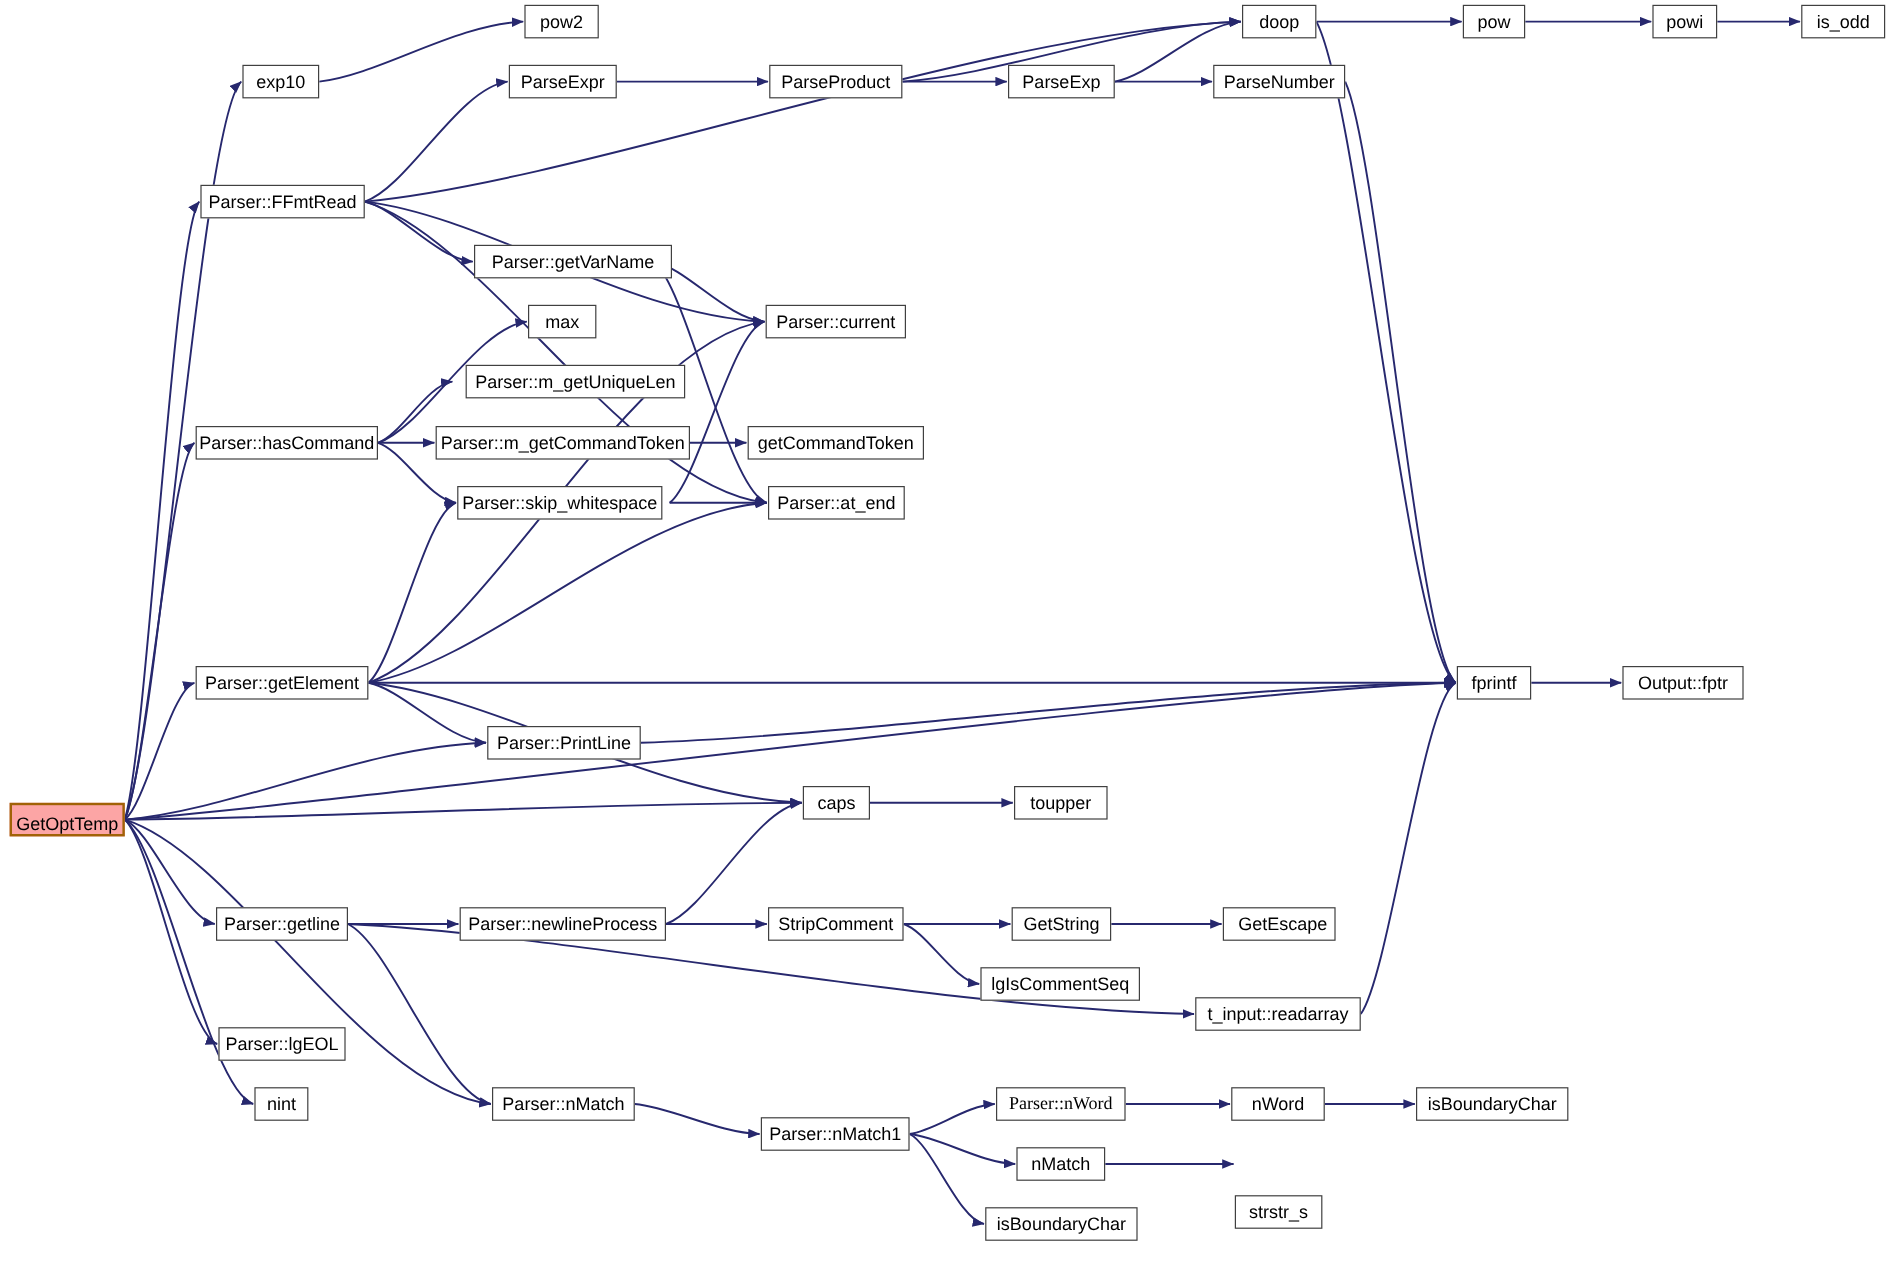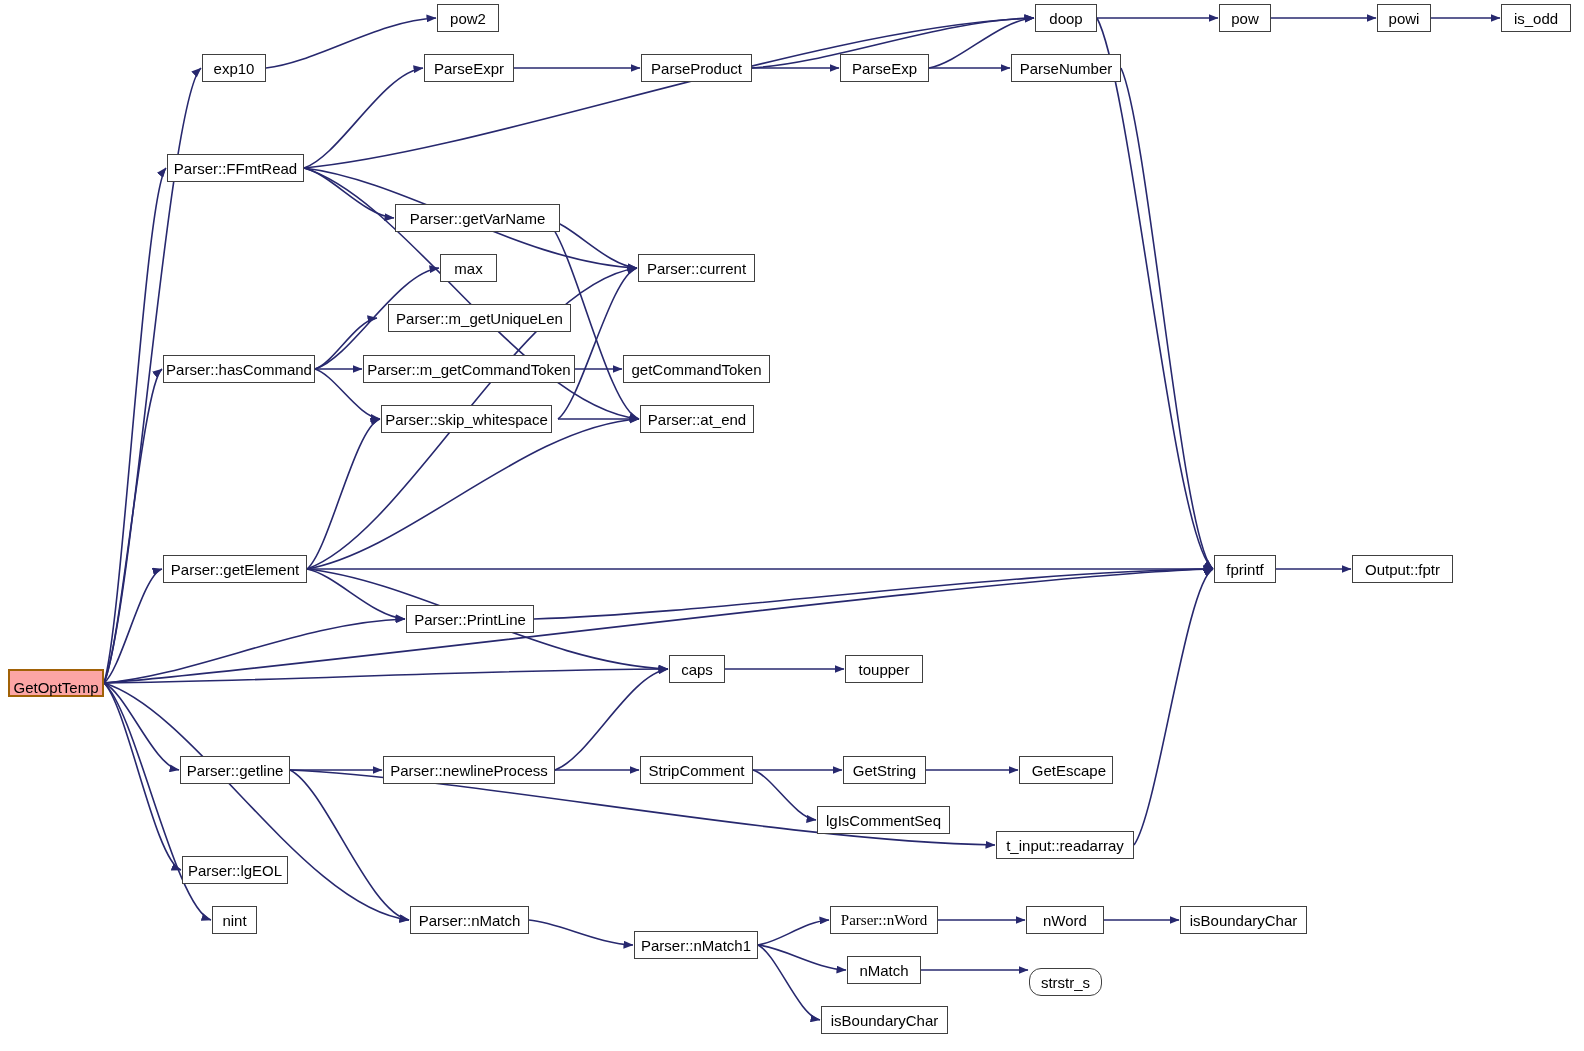--- a/index.html
+++ b/index.html
@@ -251,20 +251,20 @@
       </div>
       <div class="gnode" style="left: 1026px; top: 906px; width: 78px;">
         <span class="lbl">nWord</span>
       </div>
       <div class="gnode" style="left: 1180px; top: 906px; width: 127px;">
         <span class="lbl">isBoundaryChar</span>
       </div>
       <div class="gnode" style="left: 847px; top: 956px; width: 74px;">
         <span class="lbl">nMatch</span>
       </div>
-      <div class="gnode" style="left: 1029px; top: 968px; width: 73px; border-radius: 12px;">
+      <div class="gnode" style="left: 1029px; top: 996px; width: 73px;">
         <span class="lbl">strstr_s</span>
       </div>
       <div class="gnode" style="left: 821px; top: 1006px; width: 127px;">
         <span class="lbl">isBoundaryChar</span>
       </div>
     </div>
 </div>
 
 </body></html>

